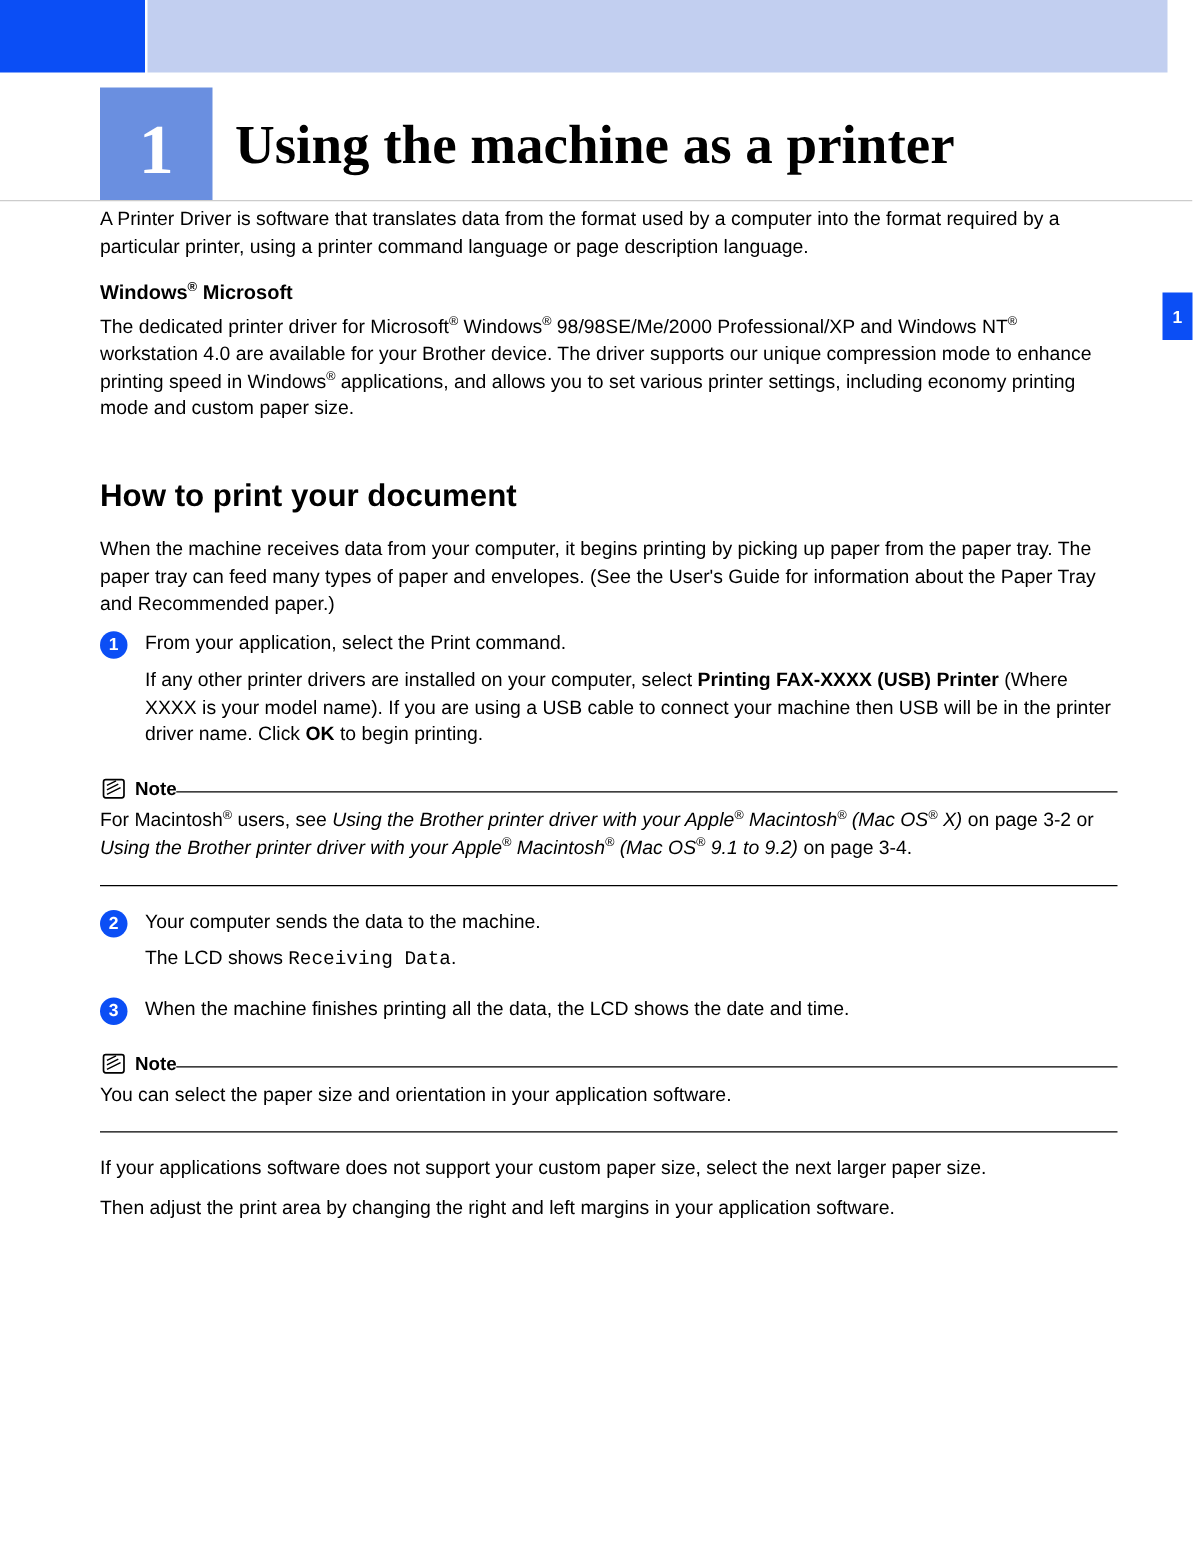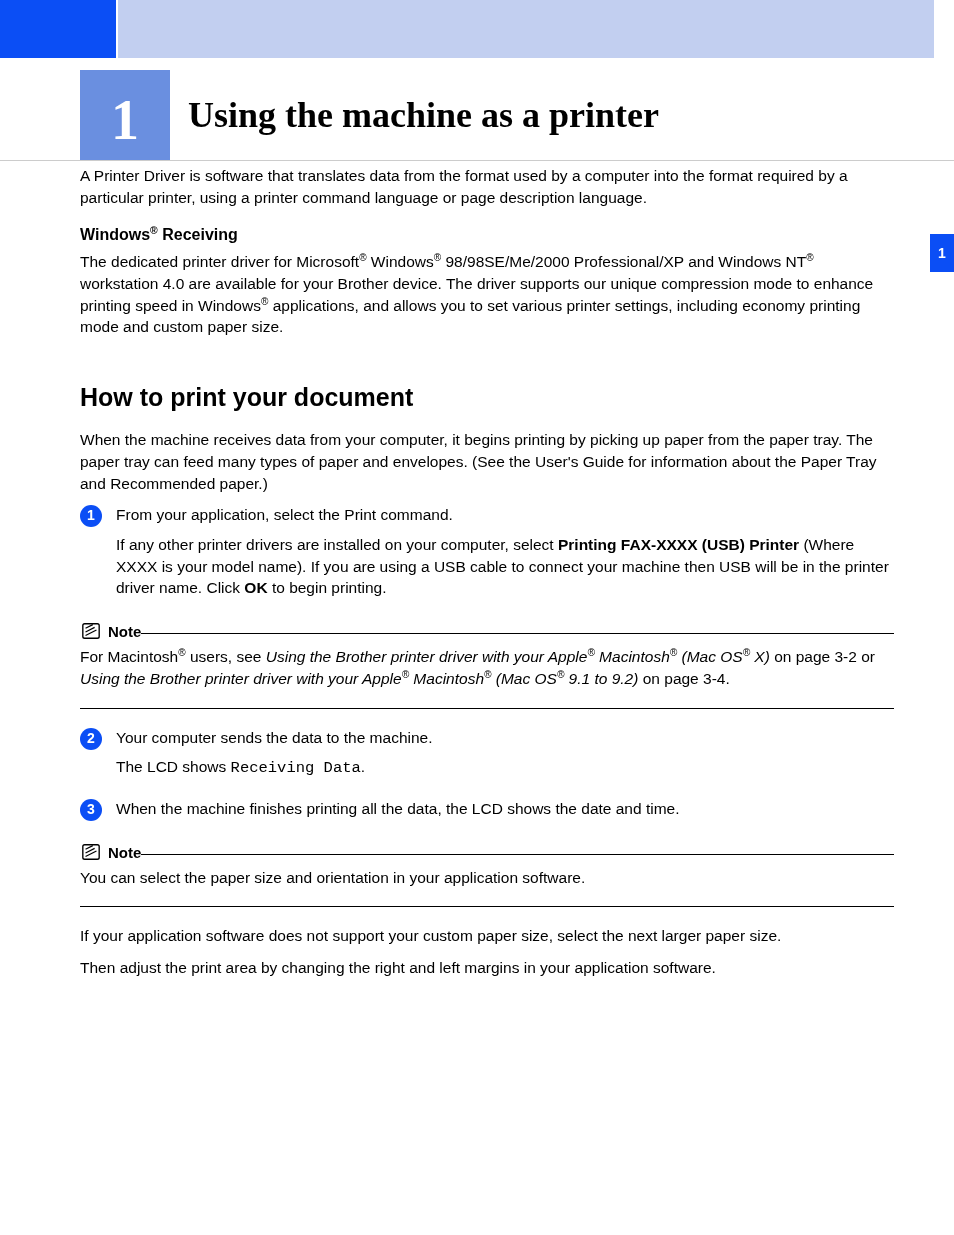--- a/index.html
+++ b/index.html
@@ -41,21 +41,21 @@
     font-weight: bold;
     display: flex;
     align-items: flex-end;
     justify-content: center;
     padding-bottom: 8px;
     box-sizing: border-box;
     font-family: "Times New Roman", serif;
   }
   .chapter-title {
     font-family: "Times New Roman", Times, serif;
-    font-size: 36px;
+    font-size: 44px;
     font-weight: bold;
     margin-left: 18px;
   }
   .content {
     margin: 0 60px 0 80px;
     font-size: 15.5px;
     line-height: 1.4;
   }
   h2.section {
     font-size: 25px;
@@ -149,21 +149,21 @@
   <div class="chapter-box">1</div>
   <div class="chapter-title">Using the machine as a printer</div>
 </div>
 
 <div class="content">
 
 
   <p>A Printer Driver is software that translates data from the format used by a computer into the format required by a particular printer, using a printer command language or page description language.</p>
 
   <div class="subheading">
-    <span>Windows</span><sup>®</sup><span> Receiving</span>
+    <span>Windows</span><sup>®</sup><span> Microsoft</span>
   </div>
 
   <p>
     <span>The dedicated printer driver for Microsoft</span><sup>®</sup><span> Windows</span><sup>®</sup><span> 98/98SE/Me/2000 Professional/XP and Windows NT</span><sup>®</sup><span> workstation 4.0 are available for your Brother device. The driver supports our unique compression mode to enhance printing speed in Windows</span><sup>®</sup><span> applications, and allows you to set various printer settings, including economy printing mode and custom paper size.</span>
   </p>
 
   <h2 class="section">How to print your document</h2>
 
   <p>When the machine receives data from your computer, it begins printing by picking up paper from the paper tray. The paper tray can feed many types of paper and envelopes. (See the User's Guide for information about the Paper Tray and Recommended paper.)</p>
 
@@ -211,16 +211,16 @@
     <svg class="note-icon" viewBox="0 0 24 22">
         <rect x="3" y="3" width="18" height="16" rx="2" fill="none" stroke="#000" stroke-width="1.5"></rect>
         <path d="M6 8 L14 4 M6 12 L16 7 M6 16 L18 10" stroke="#000" stroke-width="1.3" fill="none"></path>
       </svg>
     <span class="note-label">Note</span>
     <div class="note-rule"></div>
   </div>
   <p>You can select the paper size and orientation in your application software.</p>
   <div class="full-rule"></div>
 
-  <p>If your application software does not support your custom paper size, select the next larger paper size.</p>
+  <p>If your applications software does not support your custom paper size, select the next larger paper size.</p>
   <p>Then adjust the print area by changing the right and left margins in your application software.</p>
 
 </div>
 
 </body></html>

